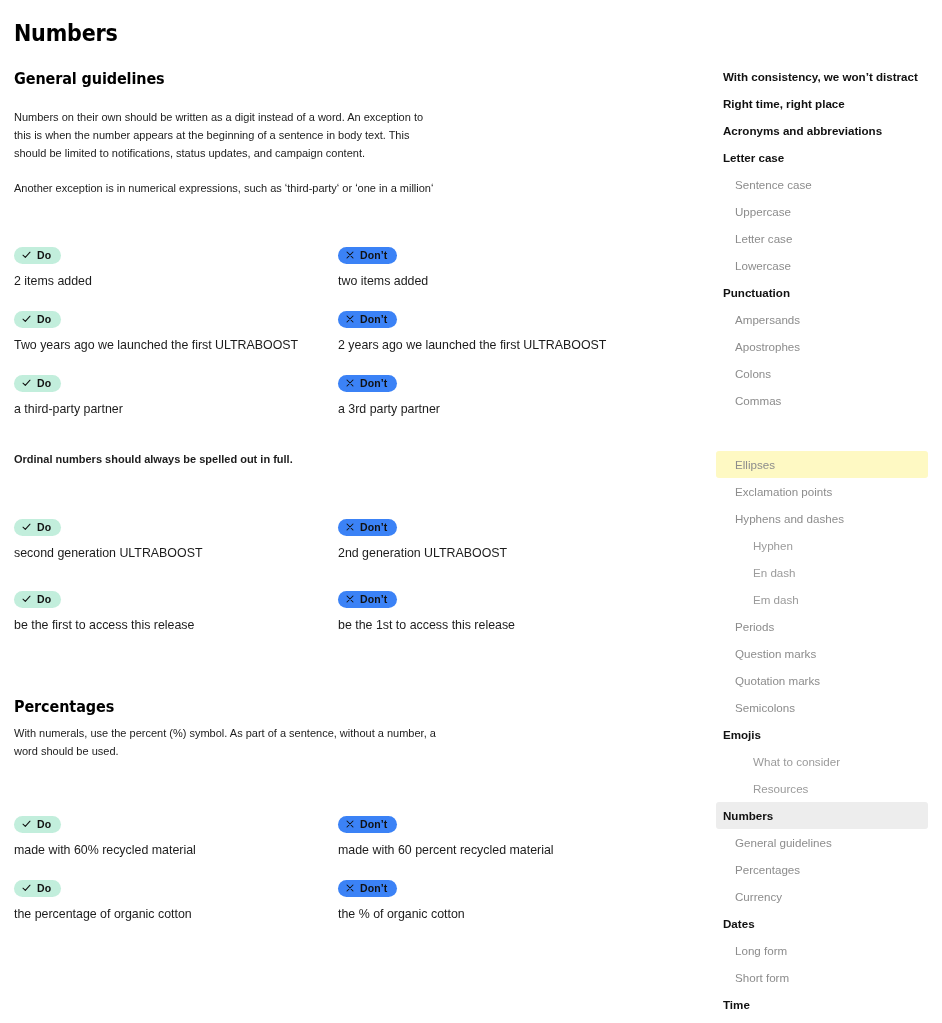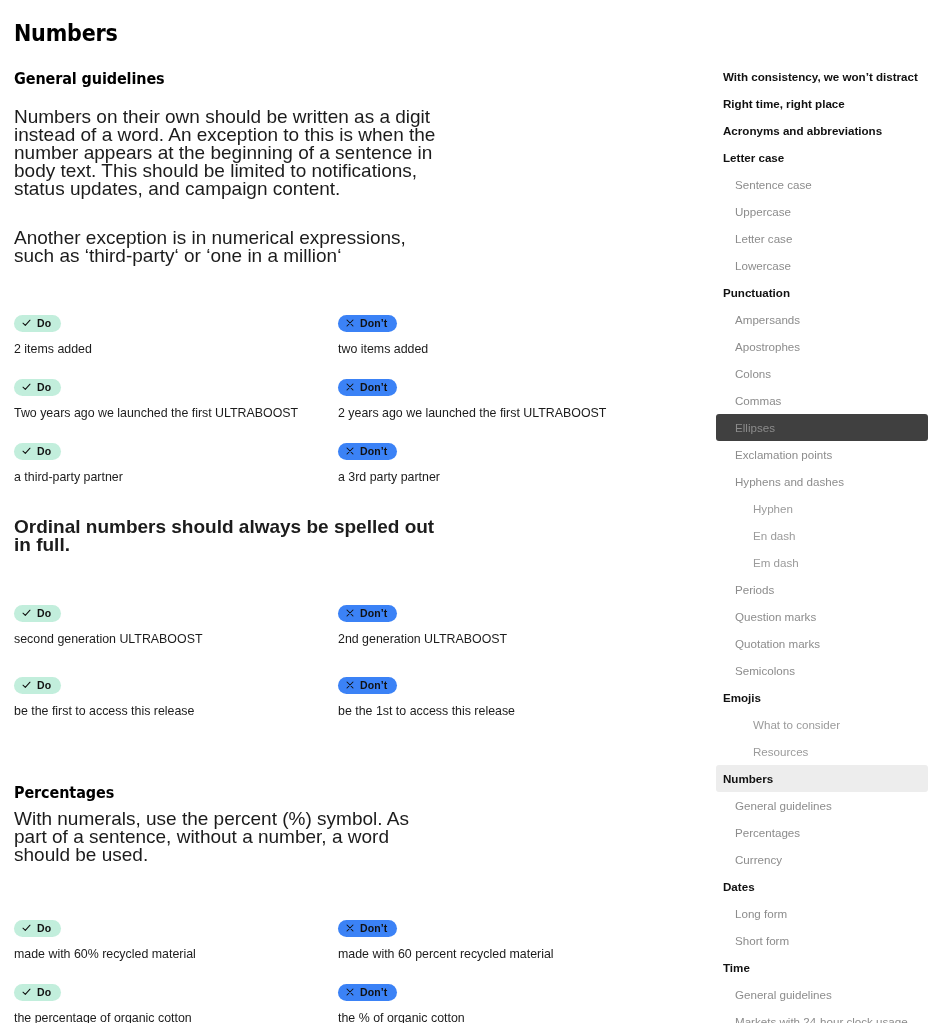--- a/index.html
+++ b/index.html
@@ -39,21 +39,21 @@
 
   .section-title {
     font-family: "DejaVu Sans Condensed", "Liberation Sans Narrow", "Liberation Sans", sans-serif;
     font-size: 16px;
     font-weight: 700;
     letter-spacing: -0.1px;
     color: #000000;
   }
 
   .para {
-    font-size: 19px;
+    font-size: 11px;
     line-height: 18px;
     color: #1c1c1c;
     max-width: 425px;
   }
 
   
   .section { }
   .section + .section { }
 
   .examples { position: relative; }
@@ -112,39 +112,39 @@
     text-decoration: none;
   }
 
   
   .toc-item.lvl0 { padding-left: 7px;  font-weight: 700; color: #111111; }
   .toc-item.lvl1 { padding-left: 19px; font-weight: 400; color: #8c8c8c; }
   .toc-item.lvl2 { padding-left: 37px; font-weight: 400; color: #9b9b9b; }
 
   
   .toc-item.active { background: #ededed; }
-  .toc-item.hover  { background: #404040; }
+  .toc-item.hover  { background: #fef9c3; margin-top: 37px; }
 
   .toc-item .label { display: block; }
 </style>
 </head>
 <body>
 
 <div id="page">
 
   <main id="content">
 
     <h1 class="page-title">Numbers</h1>
 
     <section class="section">
       <h2 class="section-title" style="margin-top:23px;">General guidelines</h2>
 
       <p class="para" style="margin-top:20px;">Numbers on their own should be written as a digit instead of a word. An exception to this is when the number appears at the beginning of a sentence in body text. This should be limited to notifications, status updates, and campaign content.</p>
 
-      <p class="para" style="margin-top:31px;">Another exception is in numerical expressions, such as ʻthird-partyʻ or ʻone in a millionʻ</p>
+      <p class="para" style="margin-top:17px;">Another exception is in numerical expressions, such as ʻthird-partyʻ or ʻone in a millionʻ</p>
 
       <div class="examples" style="margin-top:48px;">
 
         <div class="ex-row">
           <div class="ex-col left">
             <span class="badge do">
               <span>
                 <svg width="9" height="8" viewBox="0 0 9 8" fill="none">
                   <path d="M1 4.2 L3.3 6.4 L8 1.2" stroke="#111111" stroke-width="1.05" stroke-linecap="round" stroke-linejoin="round"></path>
                 </svg>

